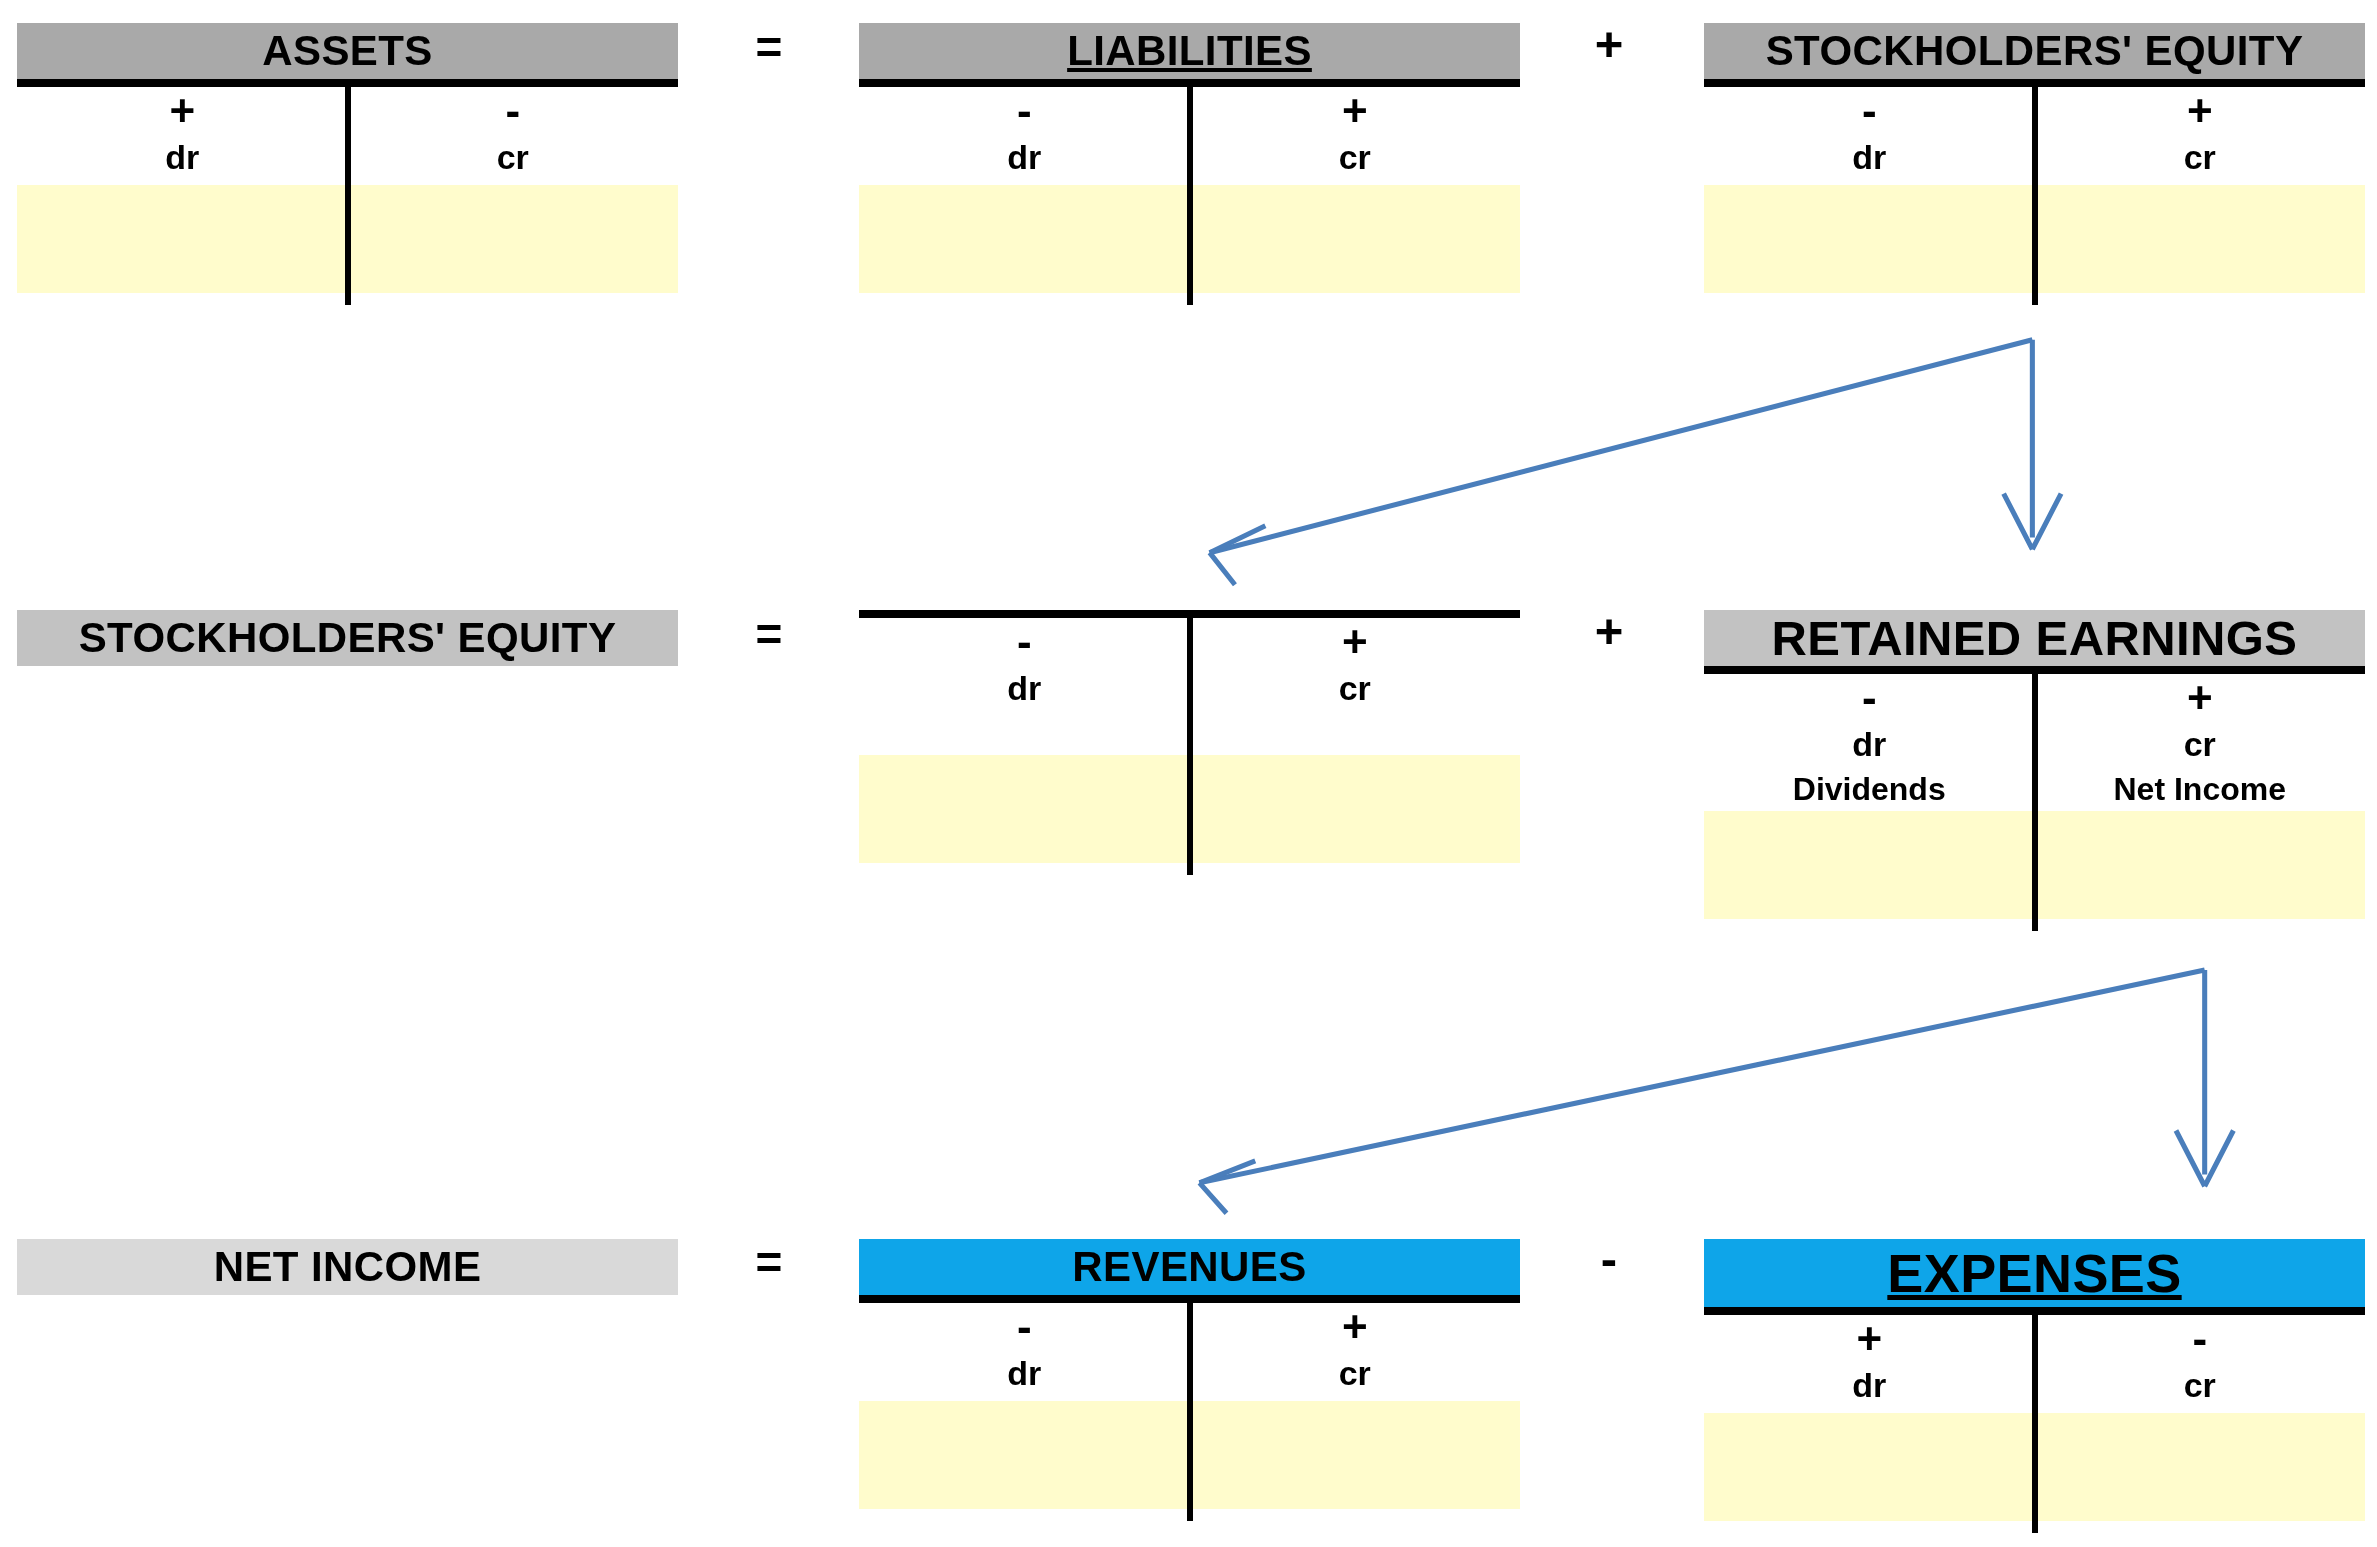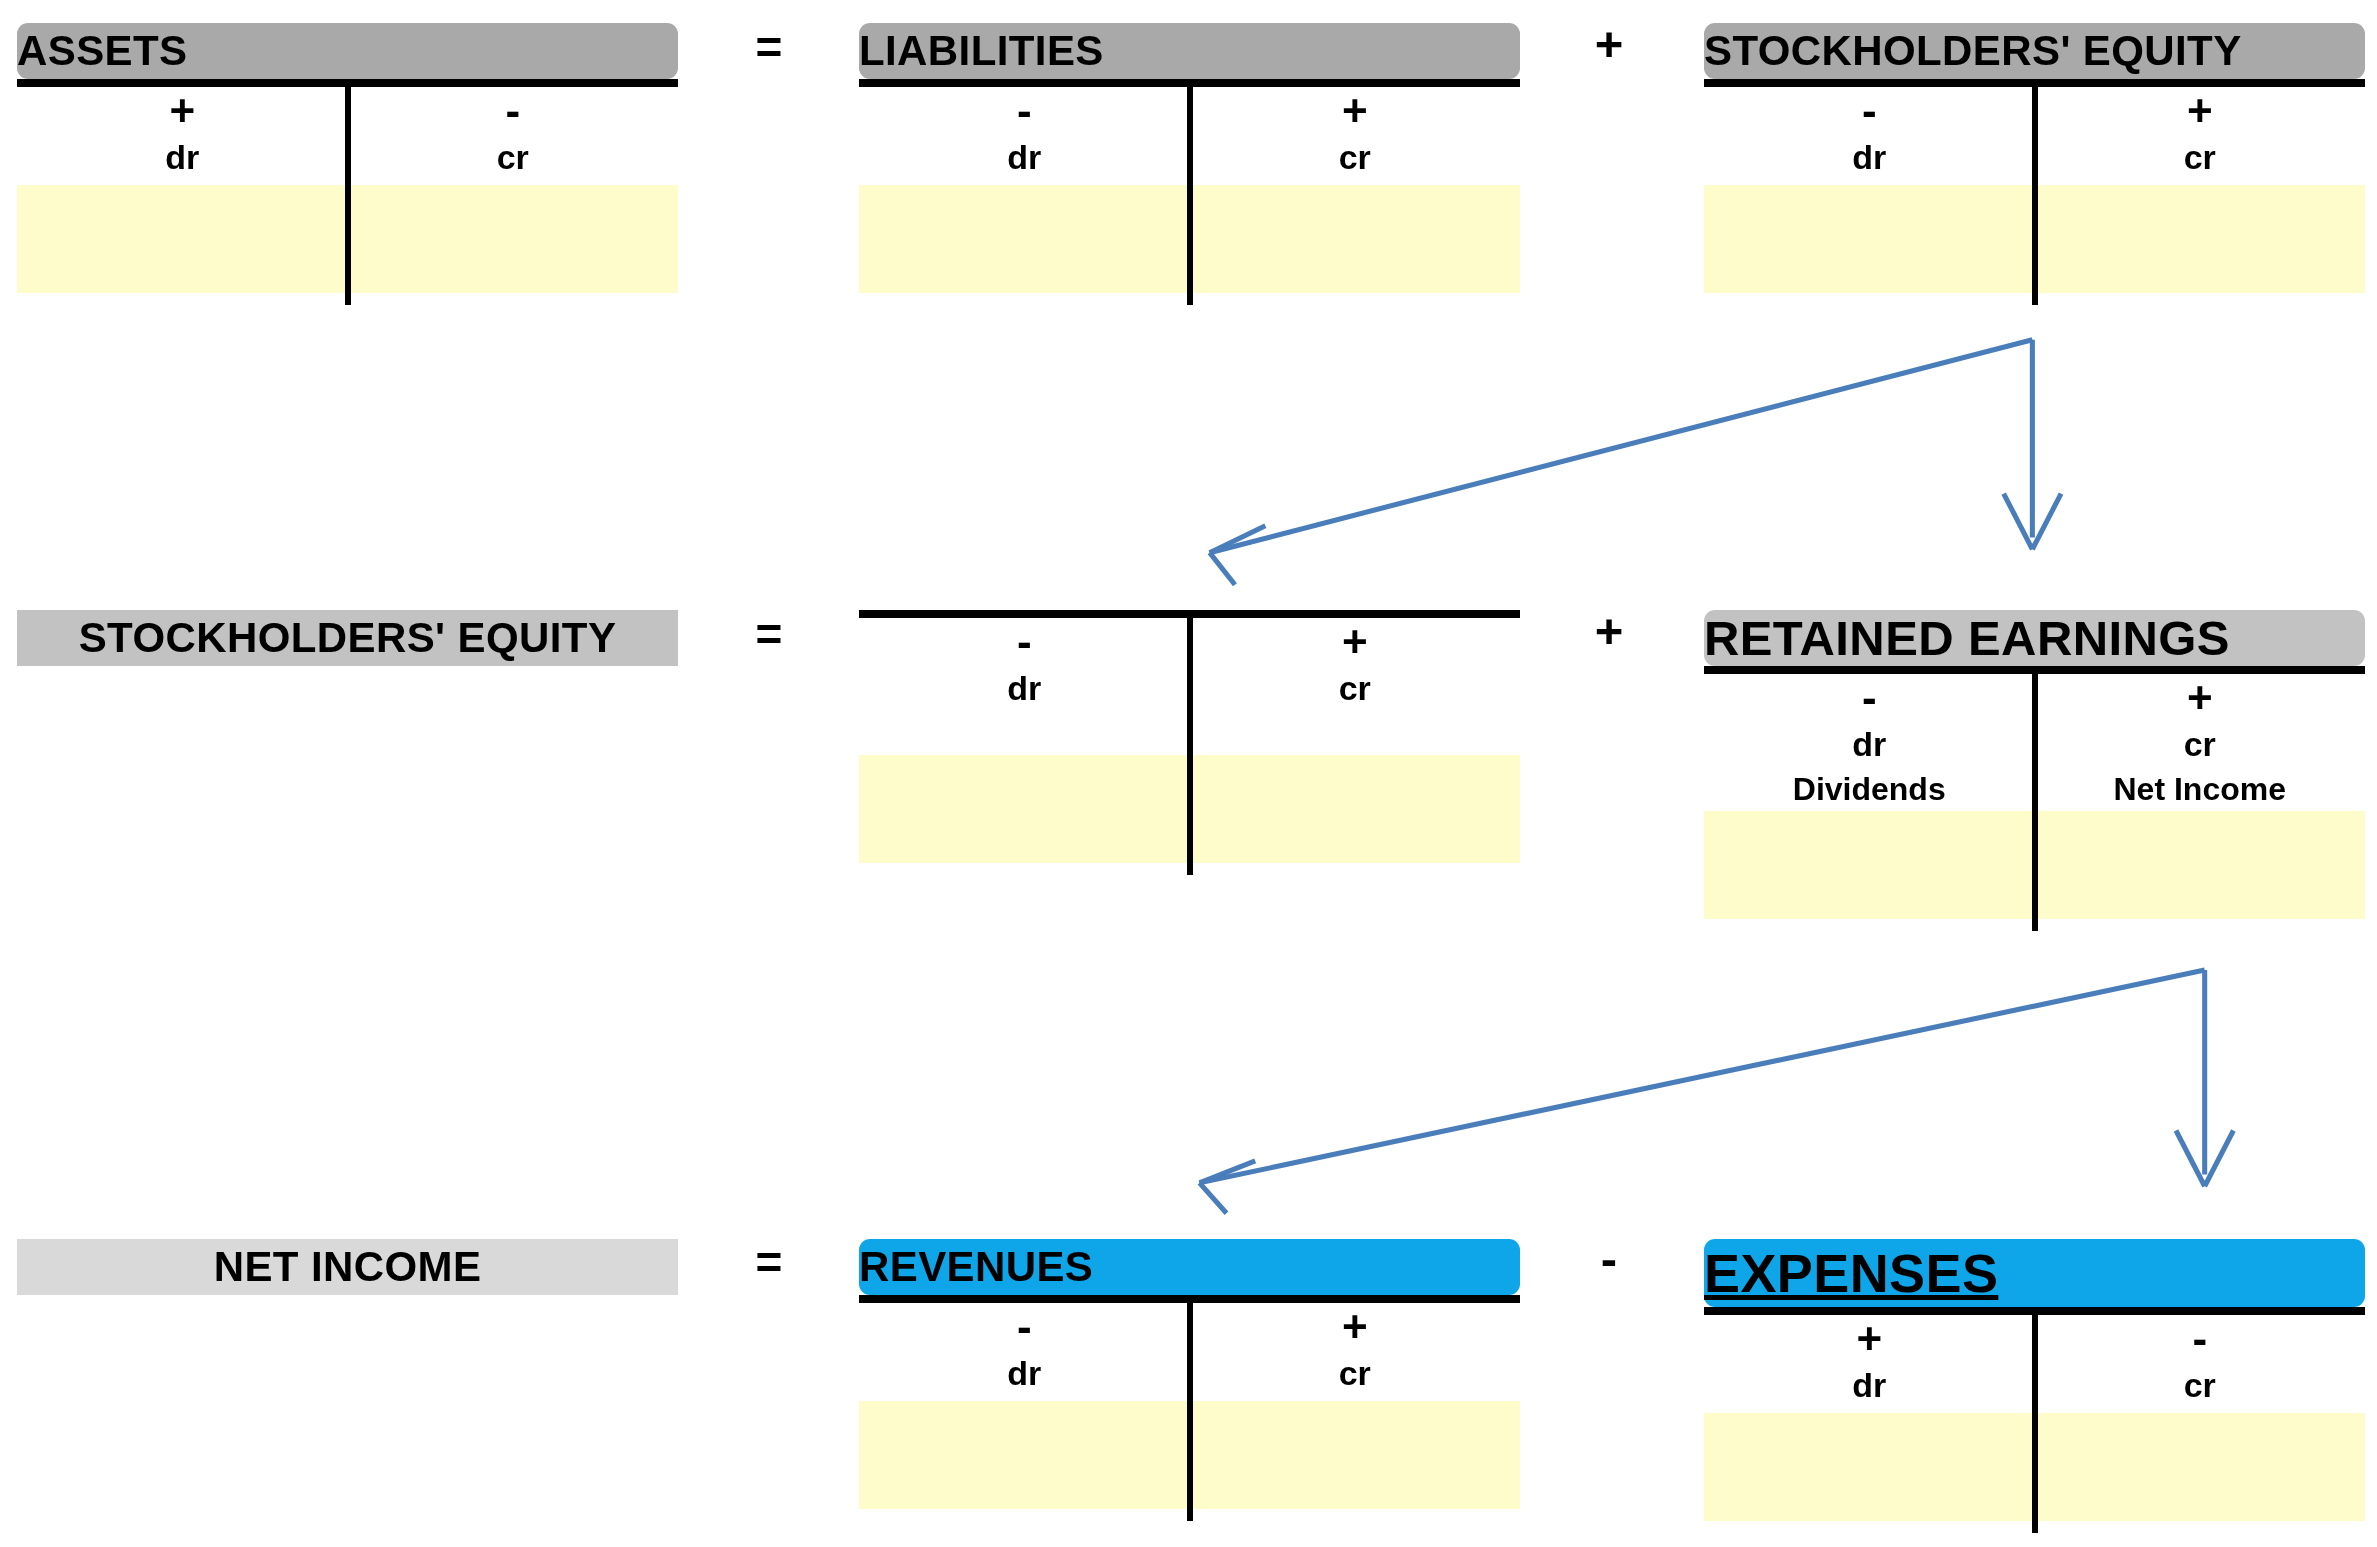--- a/index.html
+++ b/index.html
@@ -27,22 +27,21 @@
     position: relative;
     box-sizing: border-box;
     width: 100%;
     text-align: center;
     font-weight: bold;
     color: #000000;
     letter-spacing: 0.4px;
     line-height: 1;
     display: flex;
     align-items: center;
-    justify-content: flex-start;
-    border-radius: 11px;
+    justify-content: center;
   }
   .t-header.dark  { background: #a9a9a9; }
   .t-header.mid   { background: #c2c2c2; }
   .t-header.light { background: #0ea5e9; }
 
   .t-rule {
     width: 100%;
     height: 7.6px;
     background: #000000;
   }
@@ -164,21 +163,21 @@
       <div class="t-fill" style="height:108px;">
         <div></div>
         <div></div>
       </div>
     </div>
   </div>
 
   <div class="op" style="left:727px; top:24px; width:84px; font-size:46px;">=</div>
 
   <div class="taccount" style="left:859px; top:23px; width:661px;">
-    <div class="t-header dark" style="height:56px; font-size:42px;">
+    <div class="t-header dark" style="height:56px; font-size:42px;text-decoration:underline;">
       <span>LIABILITIES</span>
     </div>
     <div class="t-rule"></div>
     <div class="t-body">
       <div class="t-divider" style="bottom:-12px;"></div>
       <div class="t-cols">
         <div class="t-col">
           <div class="t-sign">-</div>
           <div class="t-drcr">dr</div>
         </div>

